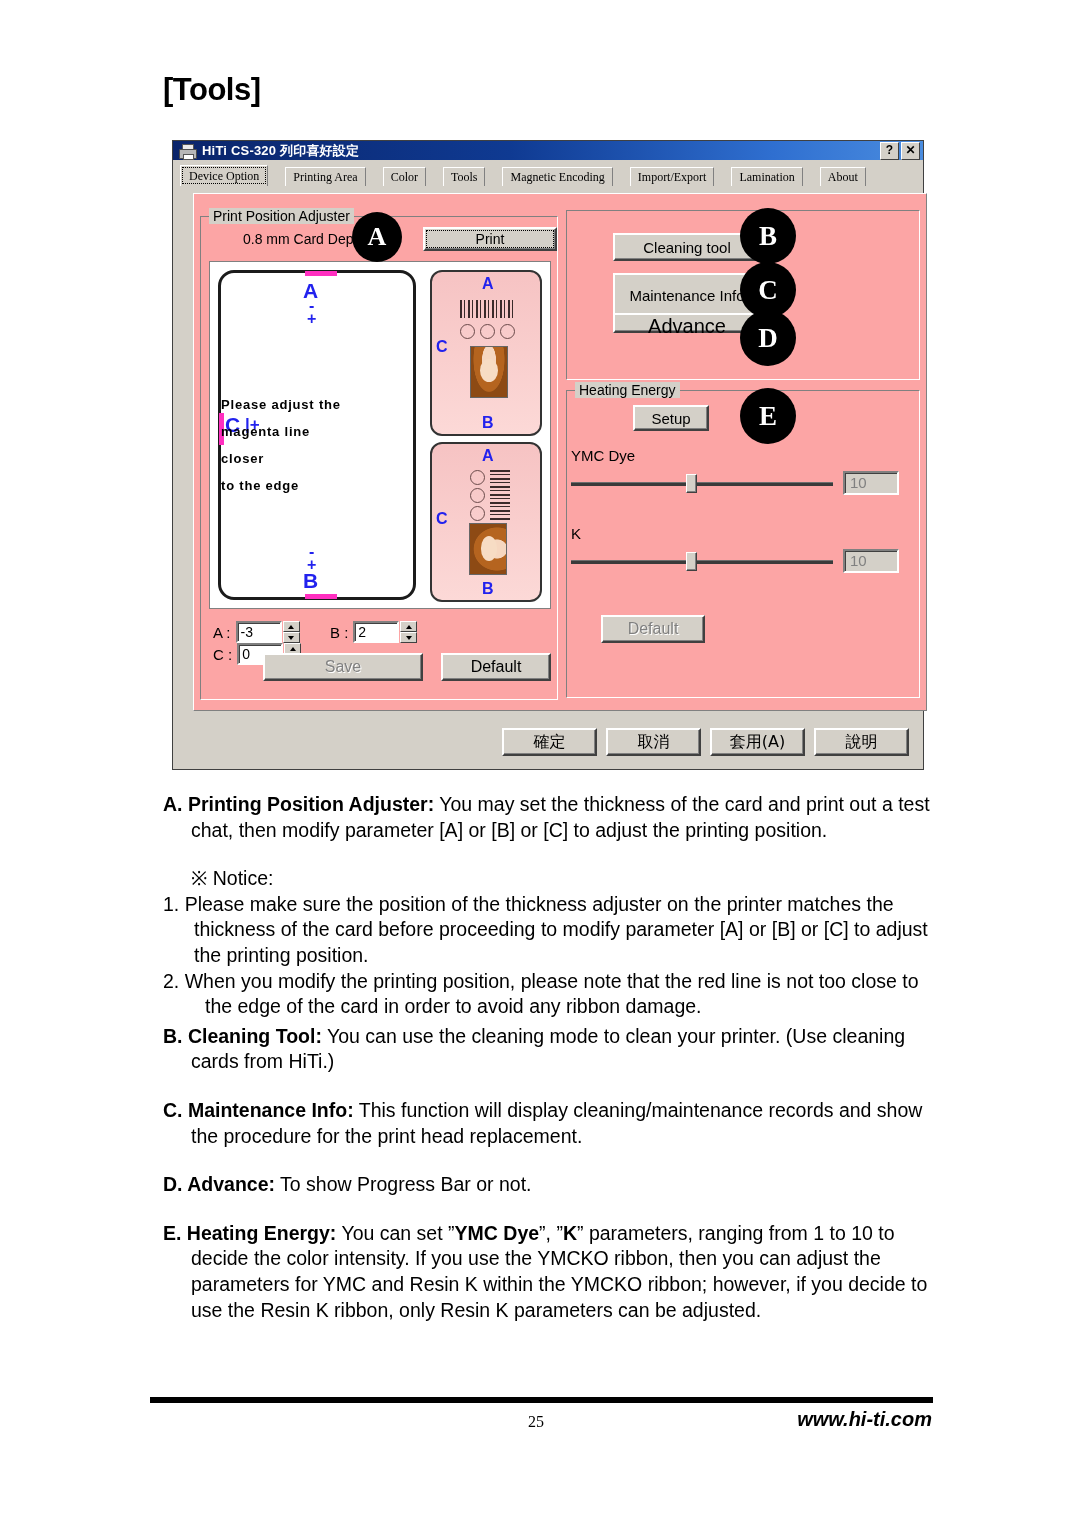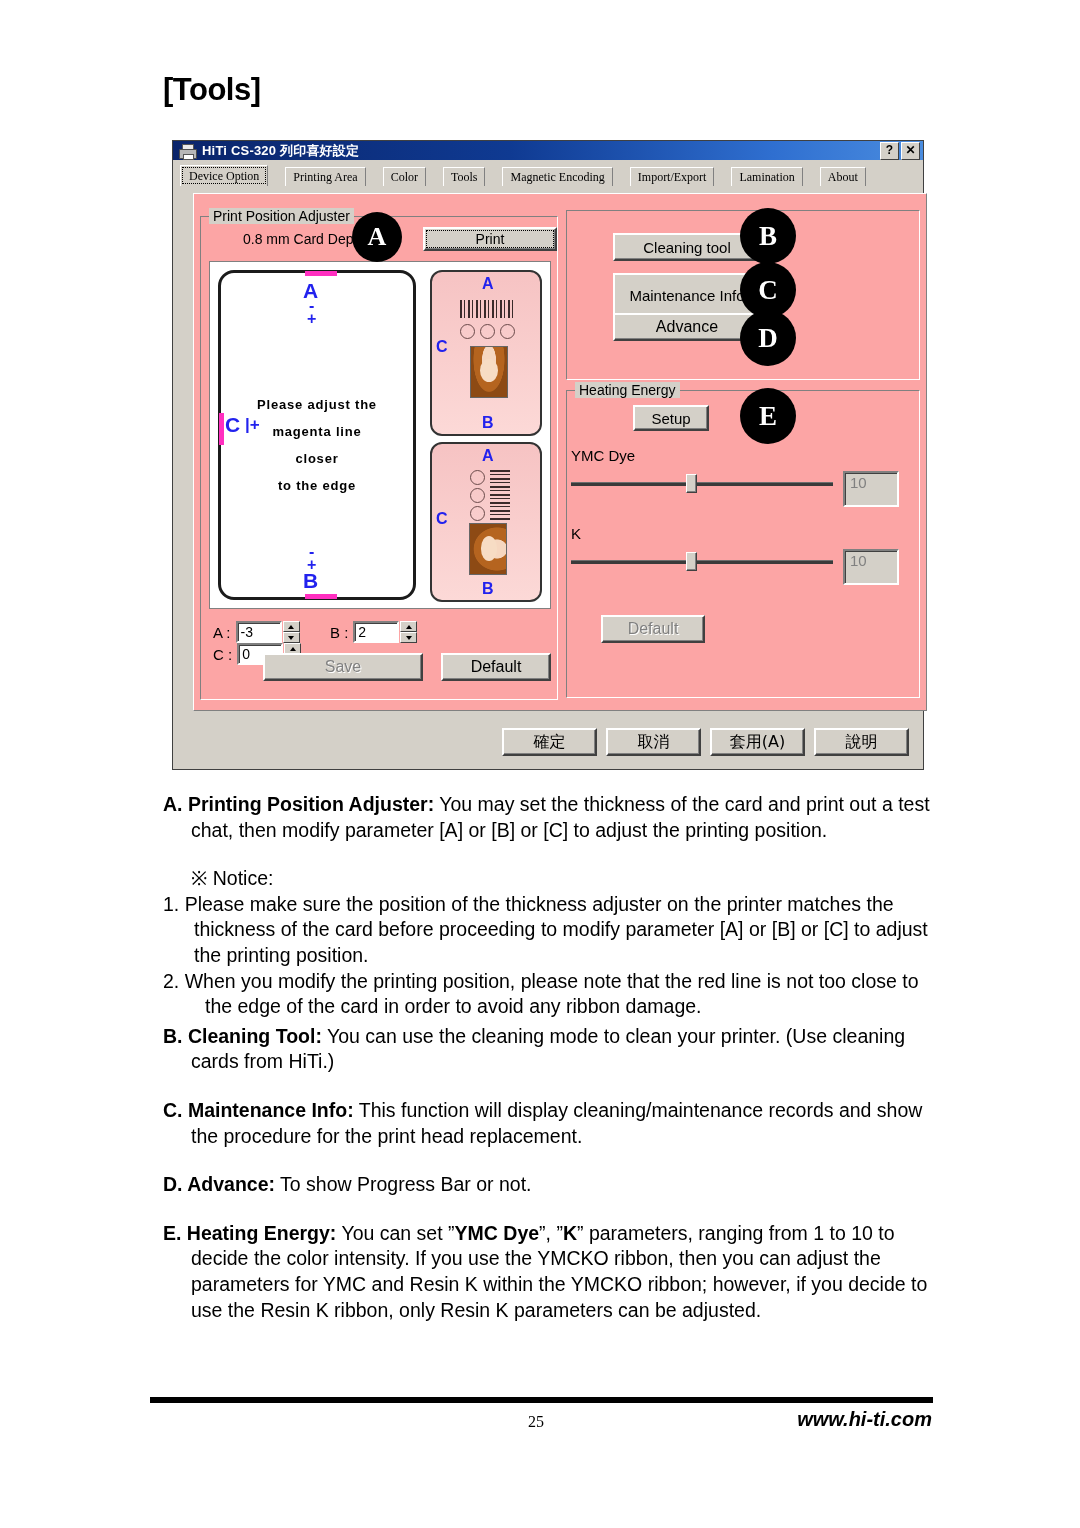--- a/index.html
+++ b/index.html
@@ -226,21 +226,20 @@
   .mk-A { position:absolute; left:82px; top:6px; font-size:21px; }
   .mk-Apm { position:absolute; left:86px; top:26px; font-size:16px; line-height:13px; text-align:center; }
   .mk-B { position:absolute; left:82px; bottom:4px; font-size:21px; }
   .mk-Bpm { position:absolute; left:86px; bottom:26px; font-size:16px; line-height:13px; text-align:center; }
   .mk-C { position:absolute; left:4px; top:140px; font-size:21px; }
   .mk-Cpm { position:absolute; left:24px; top:142px; font-size:17px; }
 
   .card-msg {
     position: absolute;
     left: 0; right: 0; top: 118px;
-    text-align: center;
     font-size: 13px;
     font-weight: bold;
     letter-spacing: 0.8px;
     line-height: 27px;
     font-family: "Liberation Sans", sans-serif;
   }
 
   .card-pink {
     position: absolute;
     background: linear-gradient(to bottom, #f6c3c3, #fcd9d7);
@@ -325,21 +324,21 @@
   }
   .spin-arrow.up::after { border-bottom: 4px solid #000; }
   .spin-arrow.down::after { border-top: 4px solid #000; }
 
   .btn-save   { position:absolute; left:62px;  top:436px; width:160px; height:28px; font-size:16px; }
   .btn-defppa { position:absolute; left:240px; top:436px; width:110px; height:28px; font-size:16px; }
 
   
   .btn-clean { position:absolute; left:46px; top:22px;  width:148px; height:28px; font-size:15px; }
   .btn-maint { position:absolute; left:46px; top:62px;  width:148px; height:44px; font-size:15px; }
-  .btn-adv   { position:absolute; left:46px; top:102px; width:148px; height:28px; font-size:16px; }
+  .btn-adv   { position:absolute; left:46px; top:102px; width:148px; height:20px; font-size:20px; }
 
   
   .btn-setup { position:absolute; left:66px; top:14px; width:76px; height:26px; font-size:15px; }
   .he-label { position:absolute; font-size:15px; }
   #lbl-ymc { left:4px; top:56px; }
   #lbl-k   { left:4px; top:134px; }
 
   .slider { position:absolute; height:20px; }
   #sl-ymc { left:4px; top:82px; width:262px; }
   #sl-k   { left:4px; top:160px; width:262px; }
@@ -353,21 +352,21 @@
     width:11px; height:19px;
     background:#d4d0c8;
     border:1px solid;
     border-color:#fff #404040 #404040 #fff;
     box-shadow: inset -1px -1px 0 #808080;
     cursor:pointer;
     box-sizing:border-box;
   }
   .he-value {
     position:absolute;
-    width:56px; height:36px;
+    width:56px; height:24px;
     background:#d4d0c8;
     border:2px solid;
     border-color:#808080 #fff #fff #808080;
     box-shadow: inset 1px 1px 0 #404040;
     font-size:15px;
     color:#808080;
     line-height:20px;
     padding-left:5px;
     box-sizing:border-box;
   }

